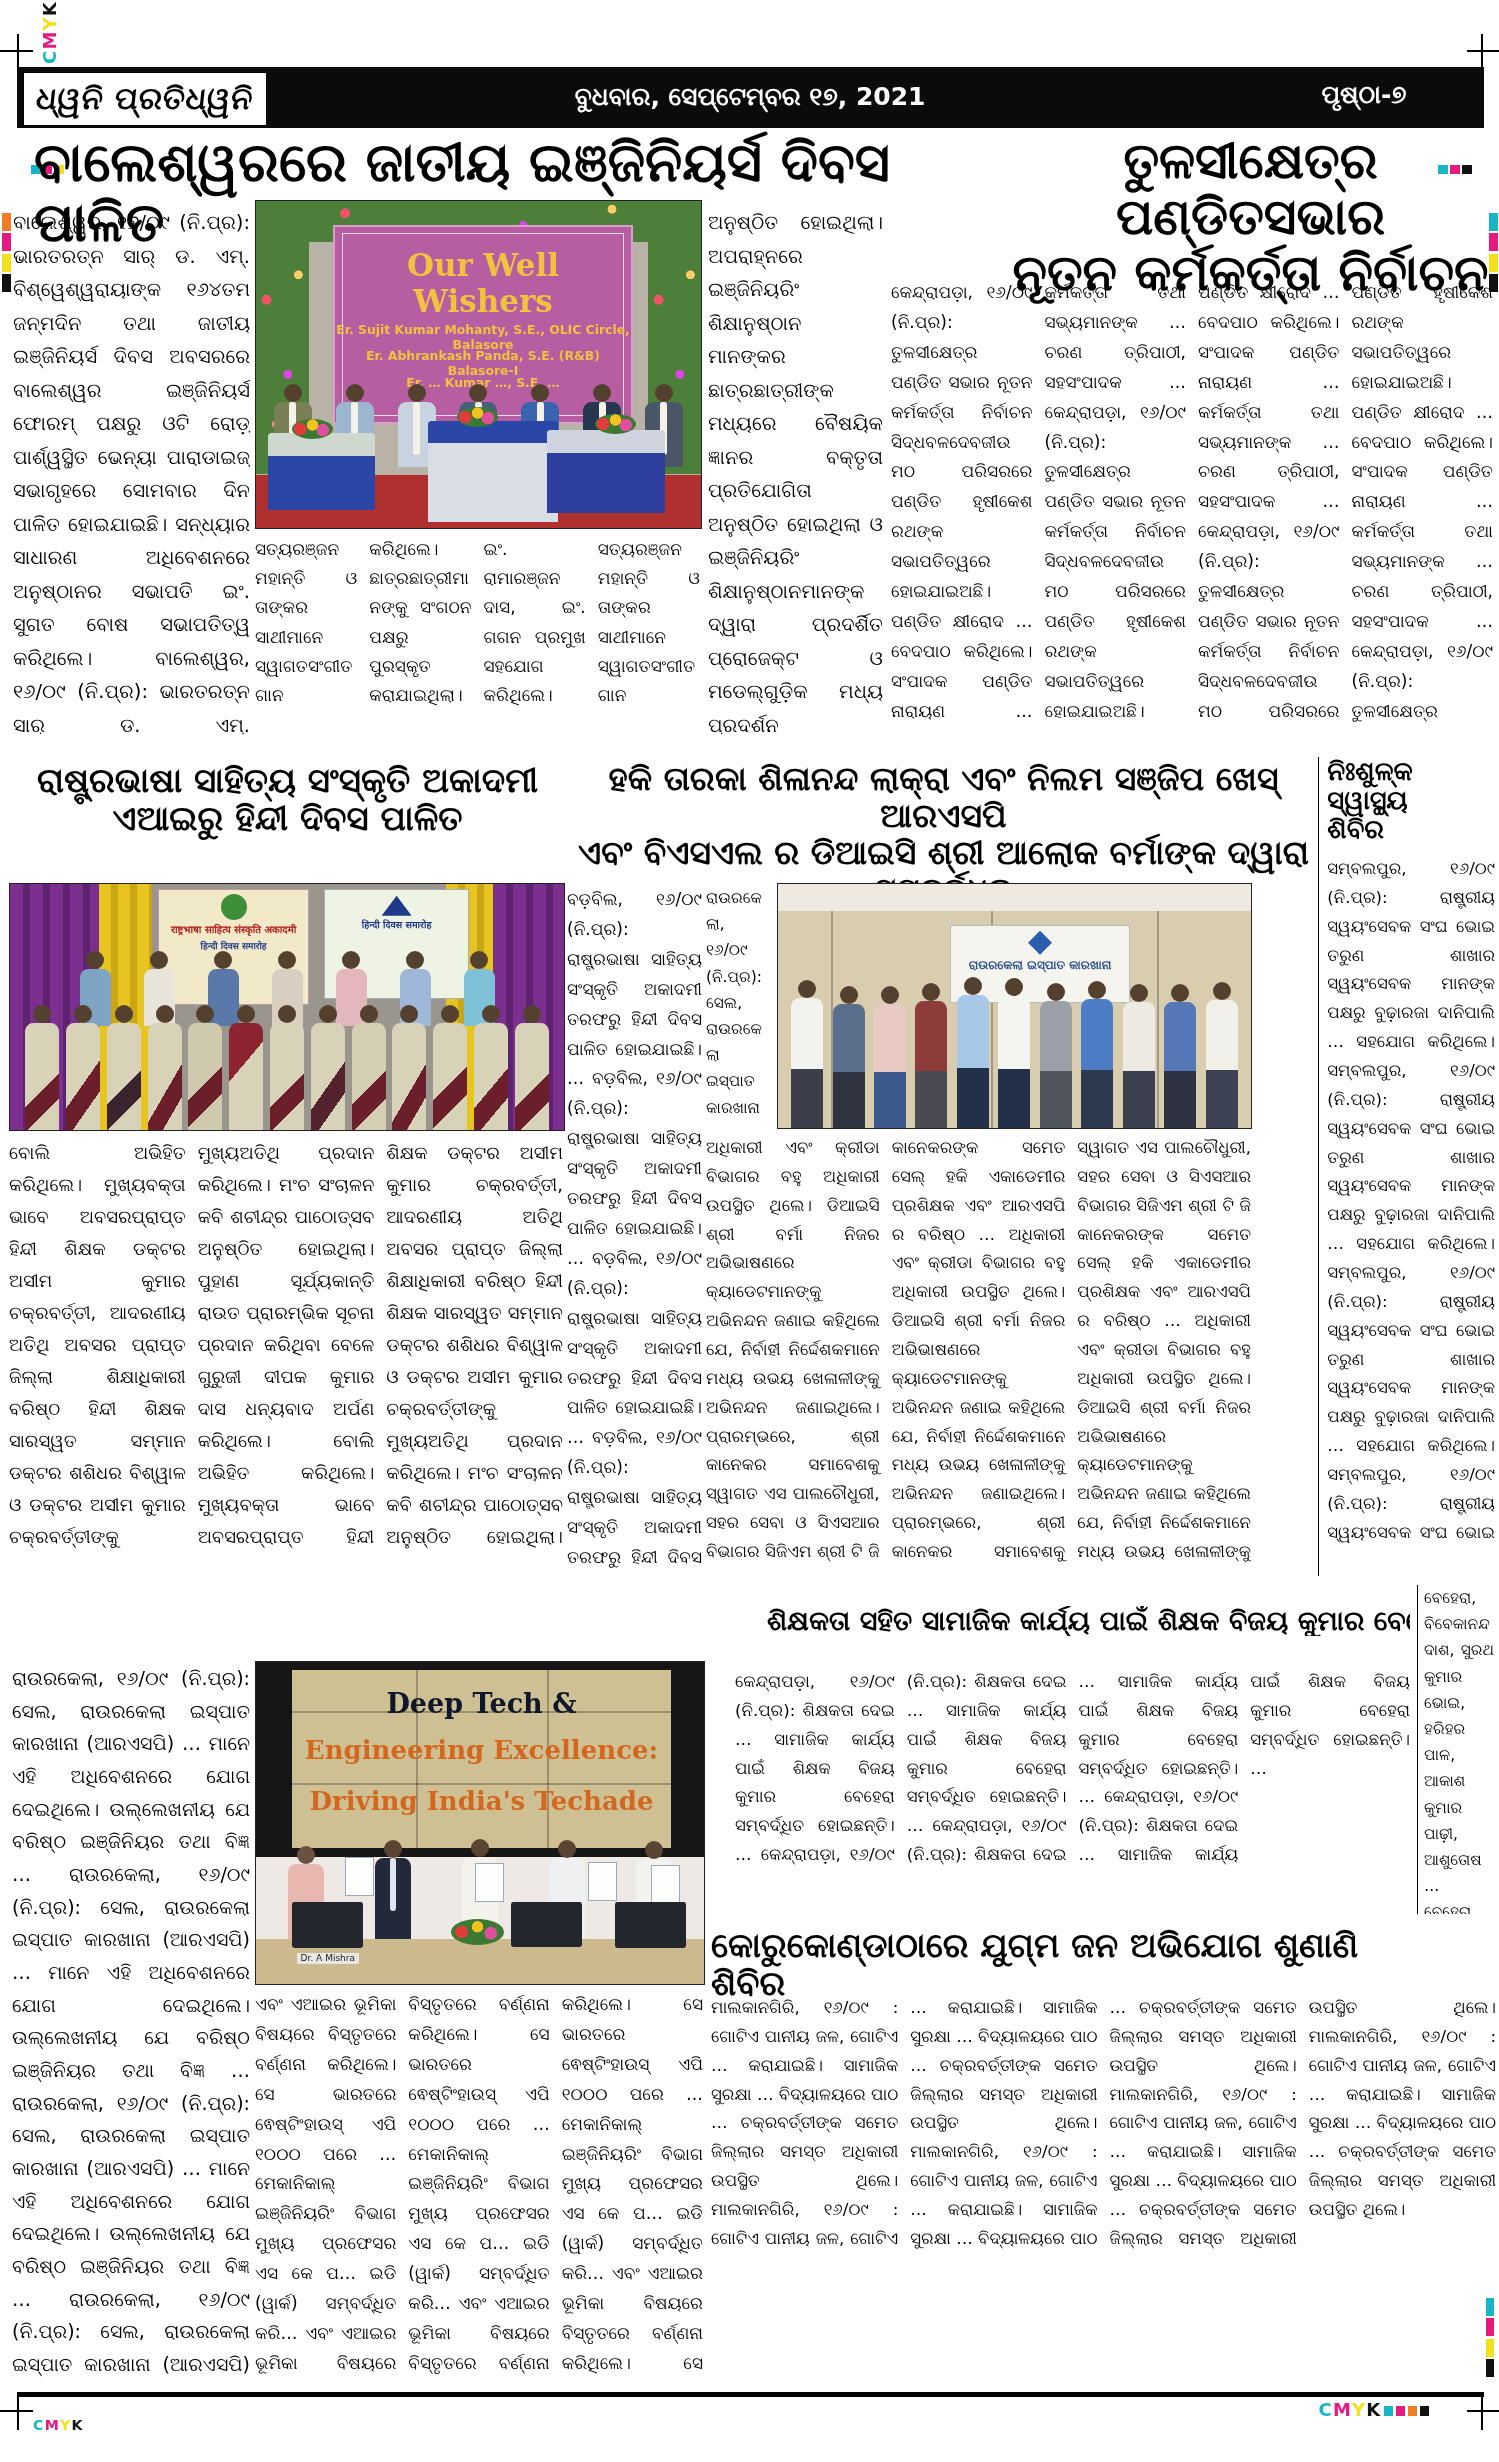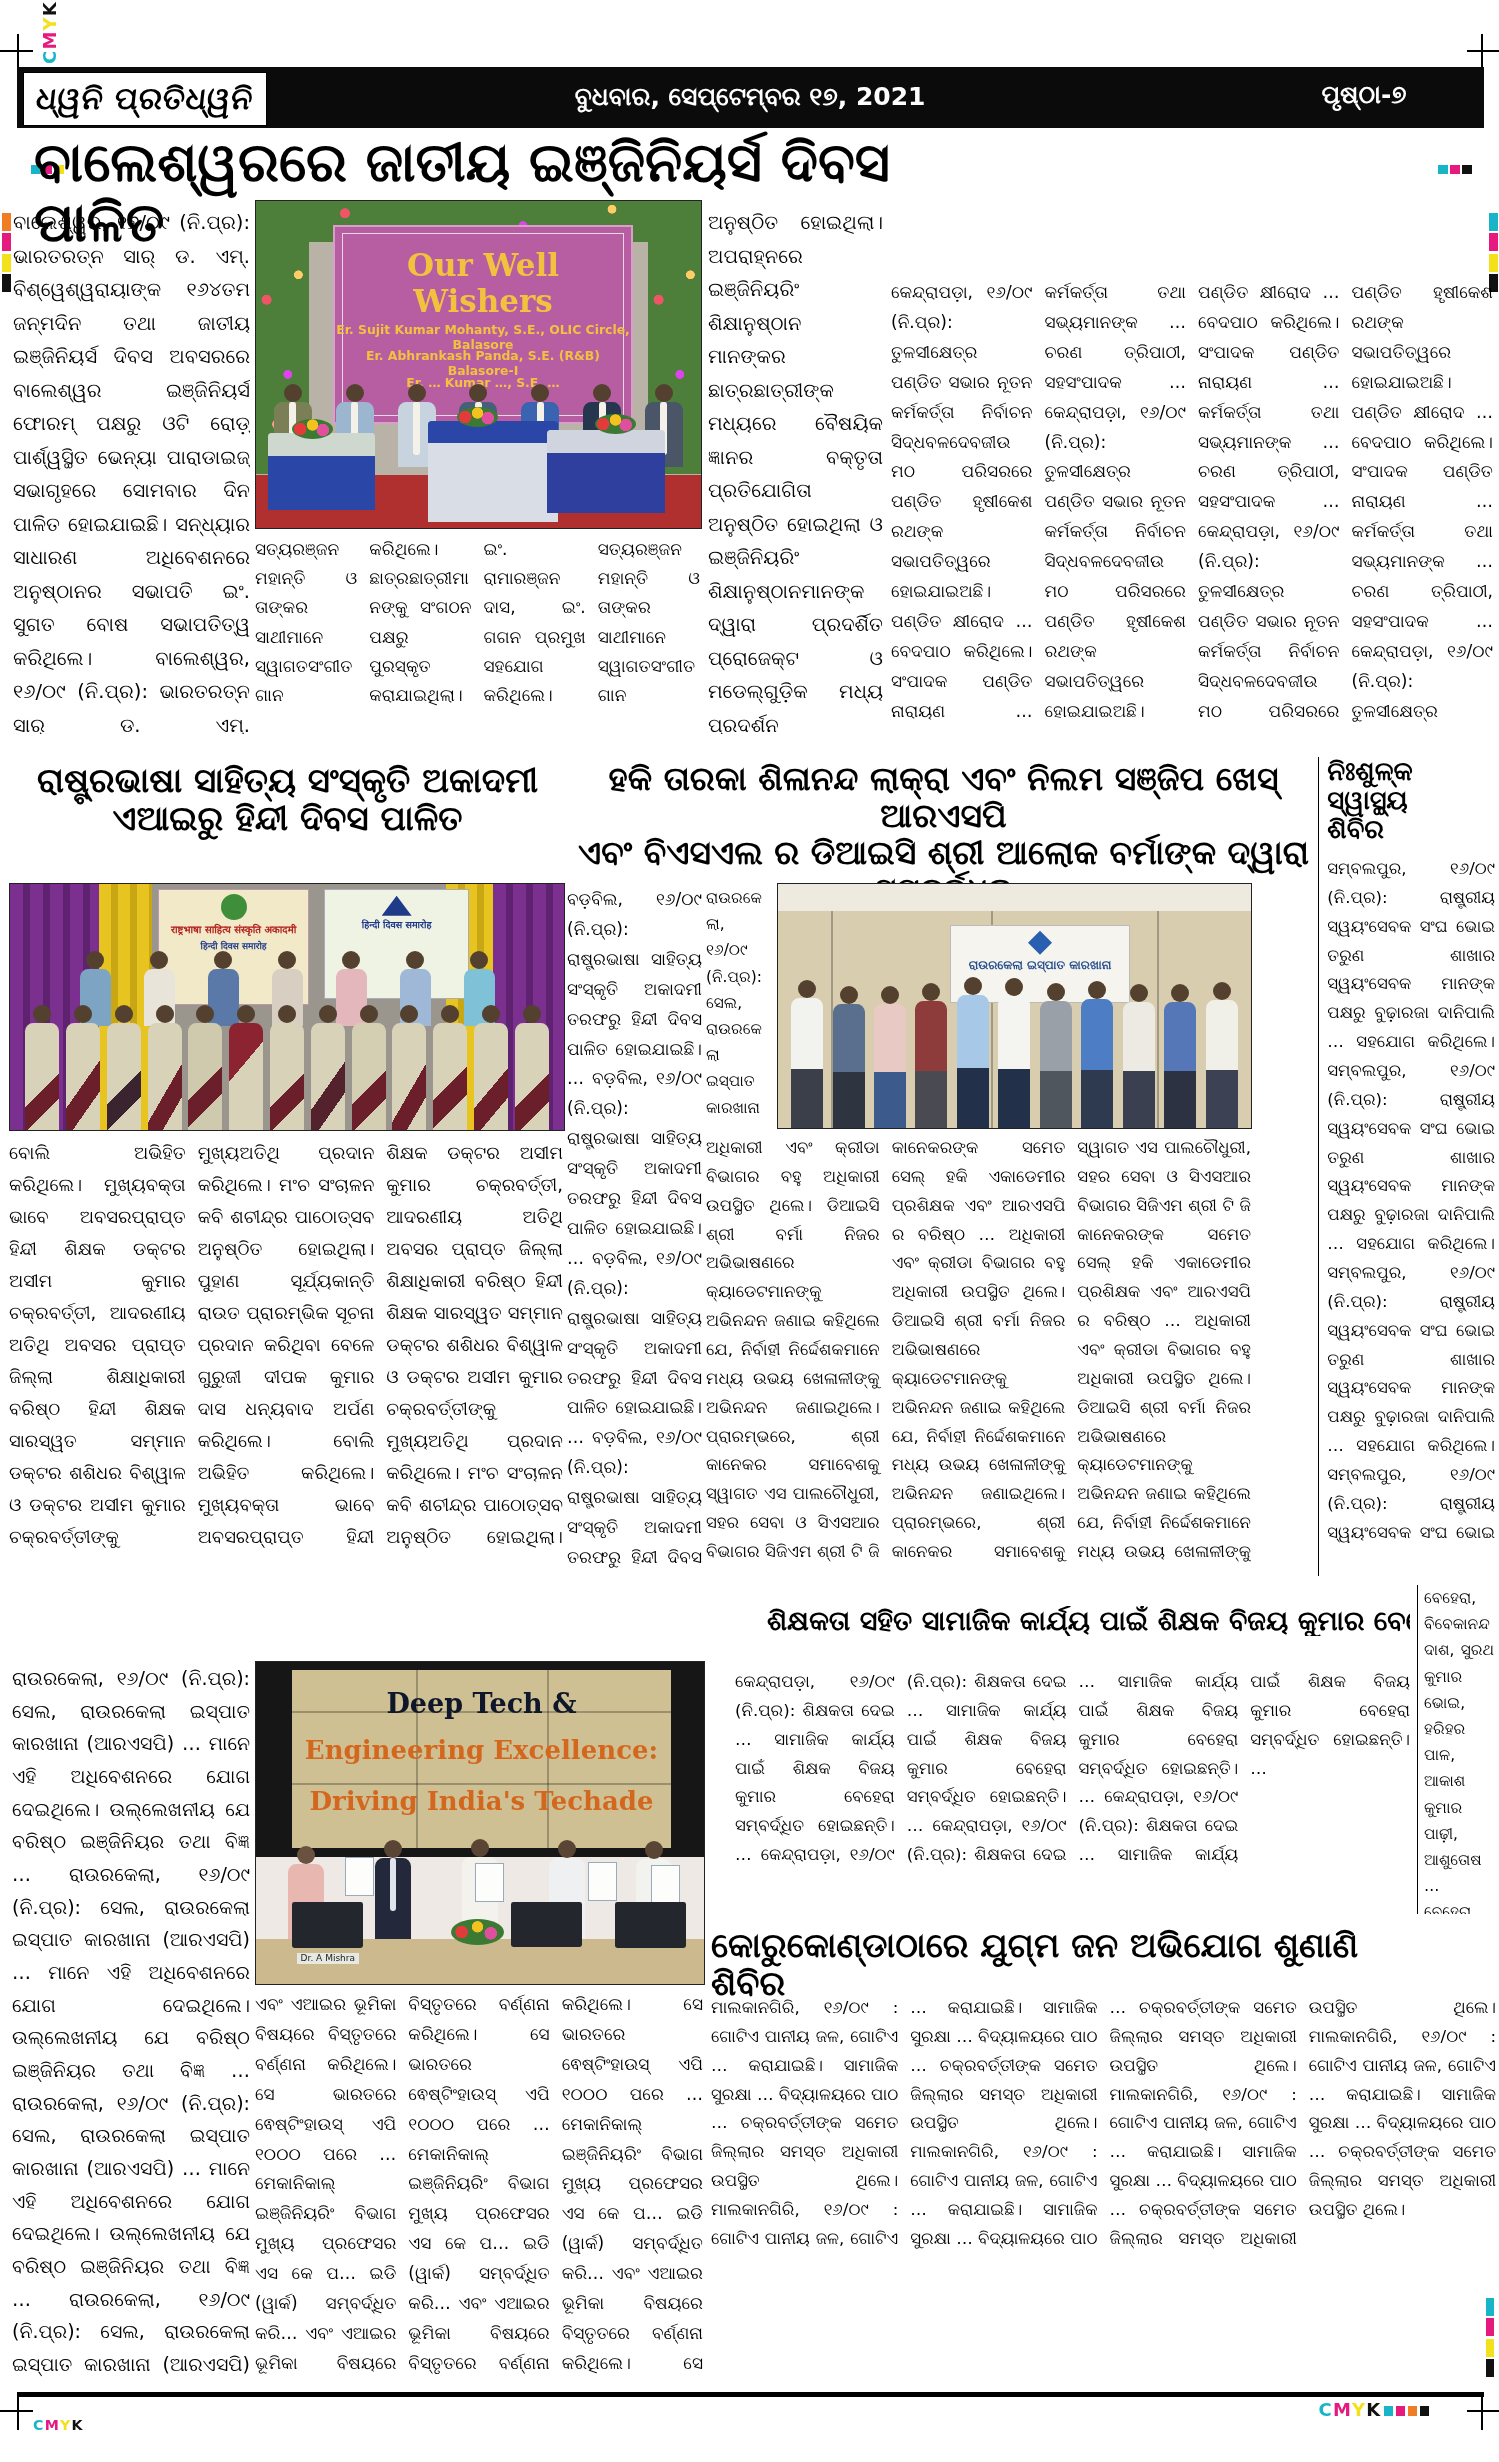--- a/index.html
+++ b/index.html
@@ -101,20 +101,24 @@
 
   <div class="hdrbar">
     <div class="mastbox">
       <span class="masttext">ଧ୍ୱନି ପ୍ରତିଧ୍ୱନି</span>
     </div>
     <div class="hdrdate">ବୁଧବାର, ସେପ୍ଟେମ୍ବର ୧୭, 2021</div>
     <div class="hdrpage">ପୃଷ୍ଠା-୭</div>
   </div>
 
   <div class="headline" style="left:13px;top:133px;width:995px;font-size:54px;margin-left:21px;">ବାଲେଶ୍ୱରରେ ଜାତୀୟ ଇଞ୍ଜିନିୟର୍ସ ଦିବସ ପାଳିତ</div>
+  <div class="headline center" style="left:1007px;top:133px;width:487px;font-size:50px;">
+    <div>ତୁଳସୀକ୍ଷେତ୍ର ପଣ୍ଡିତସଭାର</div>
+    <div>ନୂତନ କର୍ମକର୍ତ୍ତା ନିର୍ବାଚନ</div>
+  </div>
 
   <div class="coltext f33" style="left:13px;top:206px;width:237px;height:528px;">ବାଲେଶ୍ୱର, ୧୬/୦୯ (ନି.ପ୍ର): ଭାରତରତ୍ନ ସାର୍ ଡ. ଏମ୍. ବିଶ୍ୱେଶ୍ୱରାୟାଙ୍କ ୧୬୪ତମ ଜନ୍ମଦିନ ତଥା ଜାତୀୟ ଇଞ୍ଜିନିୟର୍ସ ଦିବସ ଅବସରରେ ବାଲେଶ୍ୱର ଇଞ୍ଜିନିୟର୍ସ ଫୋରମ୍ ପକ୍ଷରୁ ଓଟି ରୋଡ଼୍ ପାର୍ଶ୍ୱସ୍ଥିତ ଭେନ୍ୟା ପାରାଡାଇଜ୍ ସଭାଗୃହରେ ସୋମବାର ଦିନ ପାଳିତ ହୋଇଯାଇଛି। ସନ୍ଧ୍ୟାର ସାଧାରଣ ଅଧିବେଶନରେ ଅନୁଷ୍ଠାନର ସଭାପତି ଇଂ. ସୁଗତ ବୋଷ ସଭାପତିତ୍ୱ କରିଥିଲେ। ବାଲେଶ୍ୱର, ୧୬/୦୯ (ନି.ପ୍ର): ଭାରତରତ୍ନ ସାର୍ ଡ. ଏମ୍. ବିଶ୍ୱେଶ୍ୱରାୟାଙ୍କ ୧୬୪ତମ ଜନ୍ମଦିନ ତଥା ଜାତୀୟ ଇଞ୍ଜିନିୟର୍ସ ଦିବସ ଅବସରରେ ବାଲେଶ୍ୱର ଇଞ୍ଜିନିୟର୍ସ ଫୋରମ୍ ପକ୍ଷରୁ ଓଟି ରୋଡ଼୍ ପାର୍ଶ୍ୱସ୍ଥିତ ଭେନ୍ୟା ପାରାଡାଇଜ୍ ସଭାଗୃହରେ ସୋମବାର ଦିନ ପାଳିତ ହୋଇଯାଇଛି। ସନ୍ଧ୍ୟାର ସାଧାରଣ ଅଧିବେଶନରେ ଅନୁଷ୍ଠାନର ସଭାପତି ଇଂ. ସୁଗତ ବୋଷ ସଭାପତିତ୍ୱ କରିଥିଲେ।</div>
 
   <div class="photo" style="left:255px;top:200px;width:445px;height:327px;background:#b9b2a6;">
     <div class="garland" style="left:0;top:0;width:445px;height:41px;"></div>
     <div class="garland" style="left:0;top:24px;width:53px;height:249px;"></div>
     <div class="garland" style="right:0;top:24px;width:53px;height:249px;"></div>
     <div class="abs" style="left:77px;top:24px;width:296px;height:195px;background:#b75ea3;border:2.4px solid #d8a0c8;">
       <div class="abs" style="left:7.1px;top:6px;right:7.1px;bottom:6px;border:1.8px solid #e9d8e4;"></div>
       <div class="abs center" style="left:0;right:0;top:20px;color:#f2c23e;font-size:31px;font-weight:800;font-family:'DejaVu Serif',serif;">Our Well Wishers</div>

